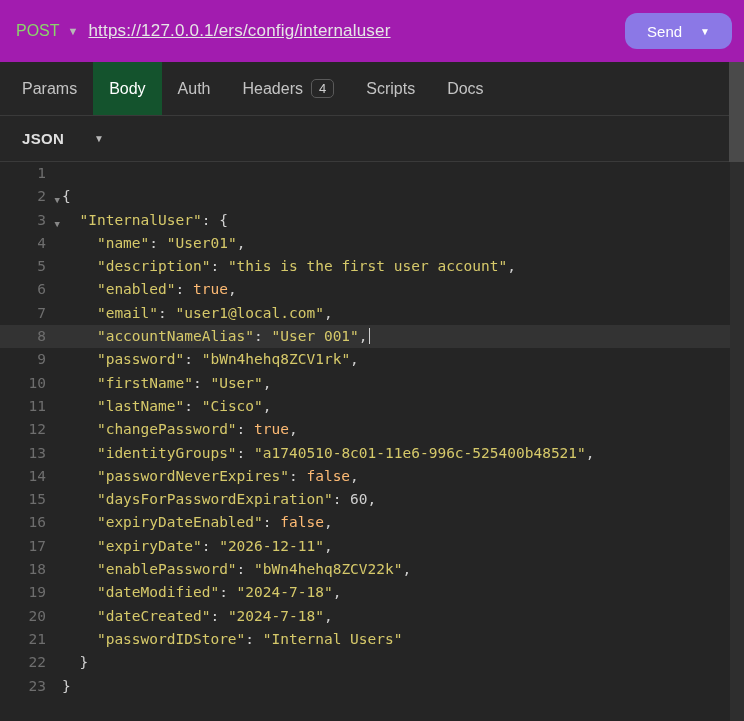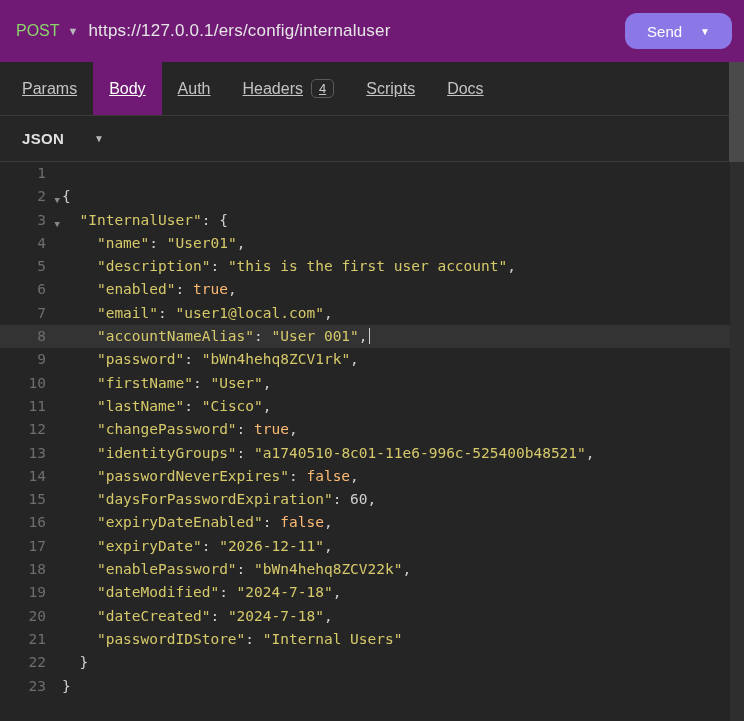--- a/index.html
+++ b/index.html
@@ -11,37 +11,38 @@
     font-size: 14px;
     color: #c8c8c8;
     overflow: hidden;
     position: relative;
   }
   .topbar {
     display: flex;
     align-items: center;
     height: 62px;
     padding: 0 12px 0 16px;
-    background: #701a75;
+    background: #a21caf;
     gap: 10px;
   }
   .method {
     color: #8bd36b;
     font-weight: 500;
     font-size: 16px;
     display: flex;
     align-items: center;
     gap: 8px;
   }
   .method .chev { color: #b8b8b8; font-size: 11px; }
   .url {
     flex: 1;
     color: #e6e6e6;
     font-size: 17px;
     letter-spacing: 0.2px;
+    text-decoration: underline;
   }
   .send-btn {
     background: #8b78e6;
     color: #ffffff;
     border: none;
     height: 36px;
     padding: 0 22px;
     display: flex;
     align-items: center;
     gap: 18px;
@@ -61,24 +62,23 @@
   }
   .tab {
     padding: 0 16px;
     height: 100%;
     display: flex;
     align-items: center;
     color: #c4c4c4;
     font-size: 16px;
     cursor: pointer;
     gap: 8px;
-    text-decoration: underline;
   }
   .tab.active {
-    background: #701a75;
+    background: #14532d;
     color: #ffffff;
     justify-content: center;
   }
   .badge {
     border: 1px solid #5a5a5a;
     border-radius: 5px;
     padding: 1px 7px;
     font-size: 13px;
     color: #d0d0d0;
   }

